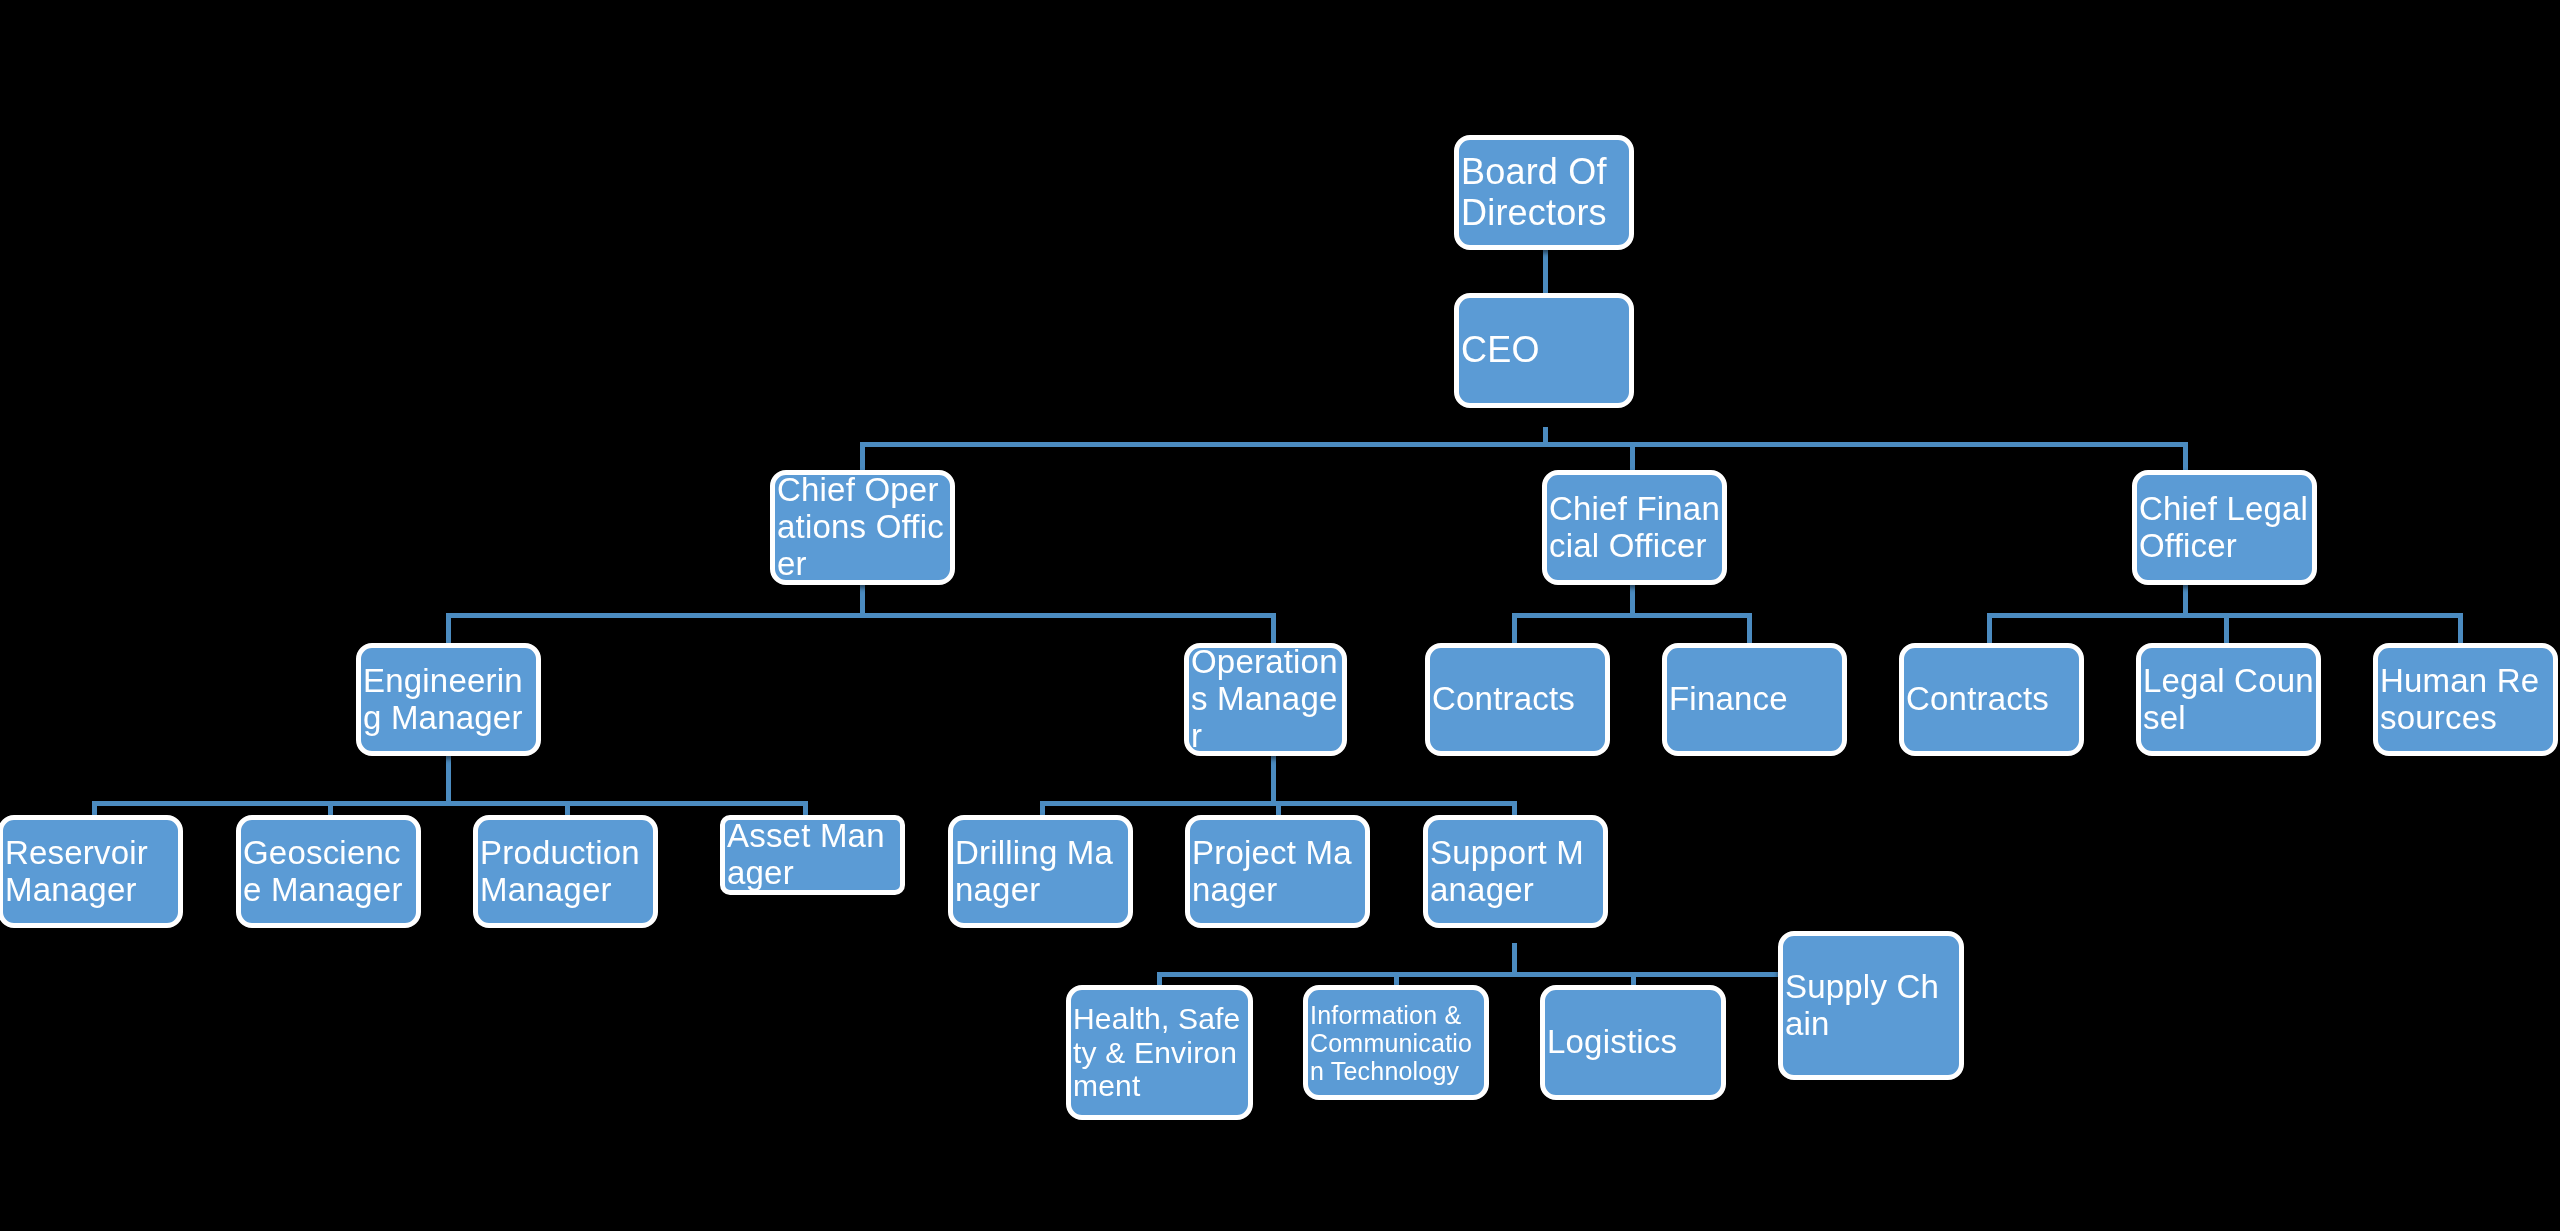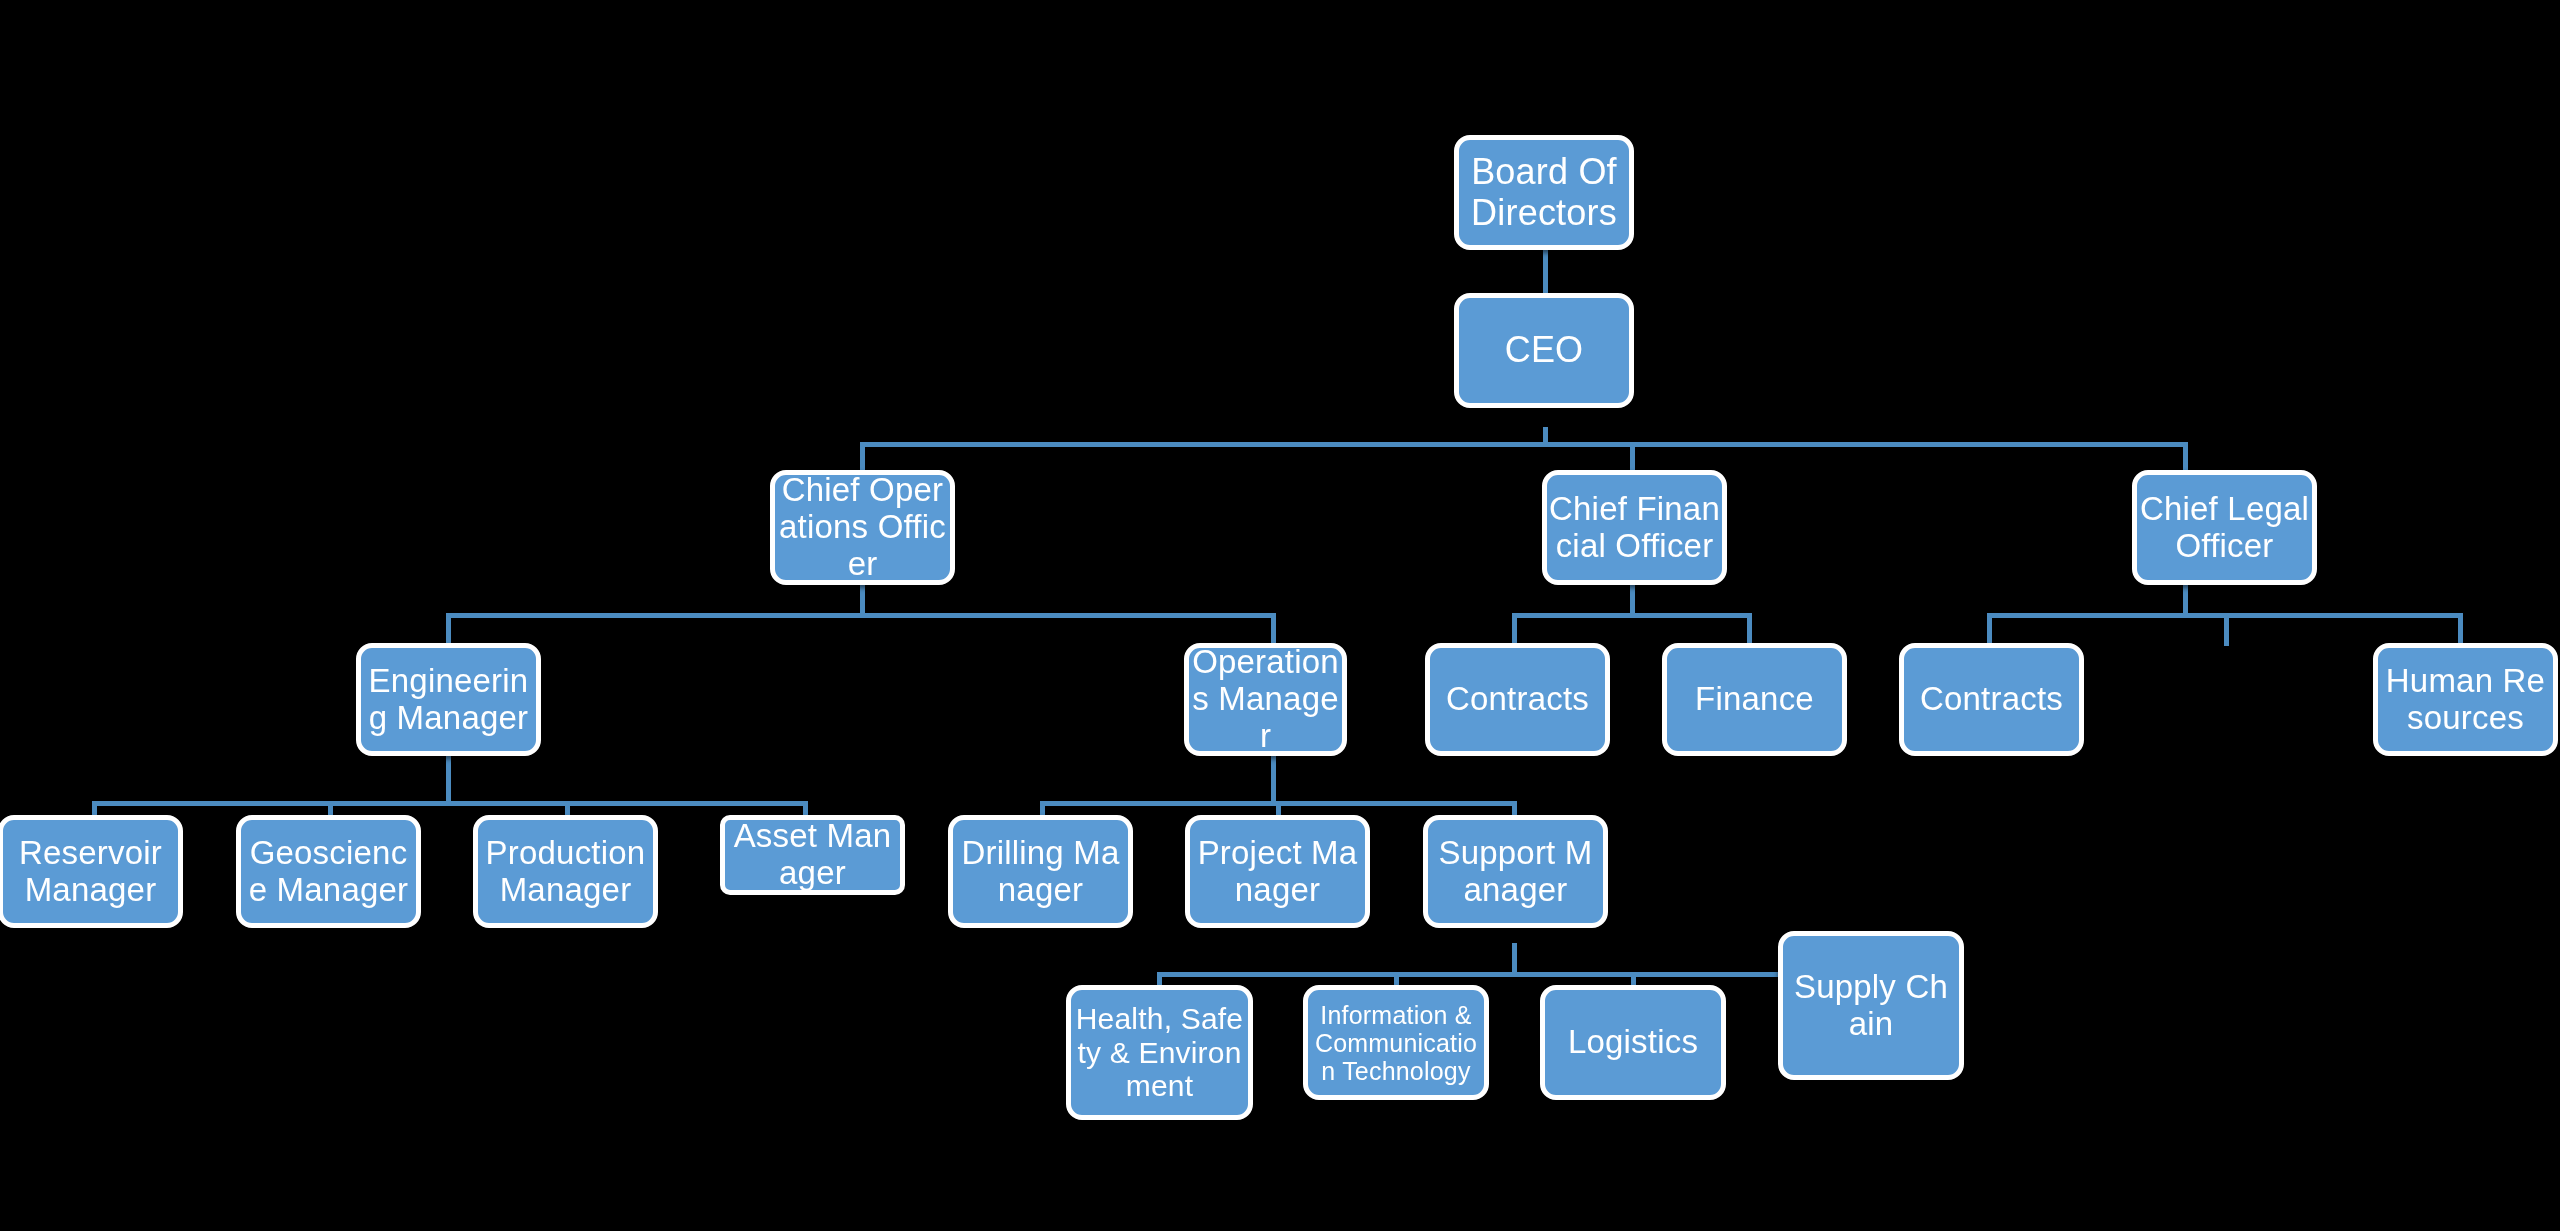--- a/index.html
+++ b/index.html
@@ -30,21 +30,21 @@
   .node {
     position: absolute;
     z-index: 2;
     background: #5B9BD5;
     border: 5px solid #FFFFFF;
     border-radius: 16px;
     color: #FFFFFF;
     display: flex;
     align-items: center;
     justify-content: center;
-    text-align: center;
+    text-align: left;
     line-height: 1.12;
     letter-spacing: 0.2px;
     overflow: hidden;
     box-shadow: 0 3px 5px rgba(0,0,0,0.55);
   }
   .node > span {
     display: block;
     width: 100%;
     padding: 0 2px;
     word-break: break-all;
@@ -132,20 +132,23 @@
   </div>
   <div class="node fs-md" style="left:1425px; top:643px; width:185px; height:113px;">
     <span>Contracts</span>
   </div>
   <div class="node fs-md" style="left:1662px; top:643px; width:185px; height:113px;">
     <span>Finance</span>
   </div>
   <div class="node fs-md" style="left:1899px; top:643px; width:185px; height:113px;">
     <span>Contracts</span>
   </div>
+  <div class="node fs-md" style="left:2136px; top:643px; width:185px; height:113px;">
+    <span>Legal Counsel</span>
+  </div>
   <div class="node fs-md" style="left:2373px; top:643px; width:185px; height:113px;">
     <span>Human Resources</span>
   </div>
 
   <div class="node fs-md" style="left:-2px; top:815px; width:185px; height:113px;">
     <span>Reservoir Manager</span>
   </div>
   <div class="node fs-md" style="left:236px; top:815px; width:185px; height:113px;">
     <span>Geoscience Manager</span>
   </div>

